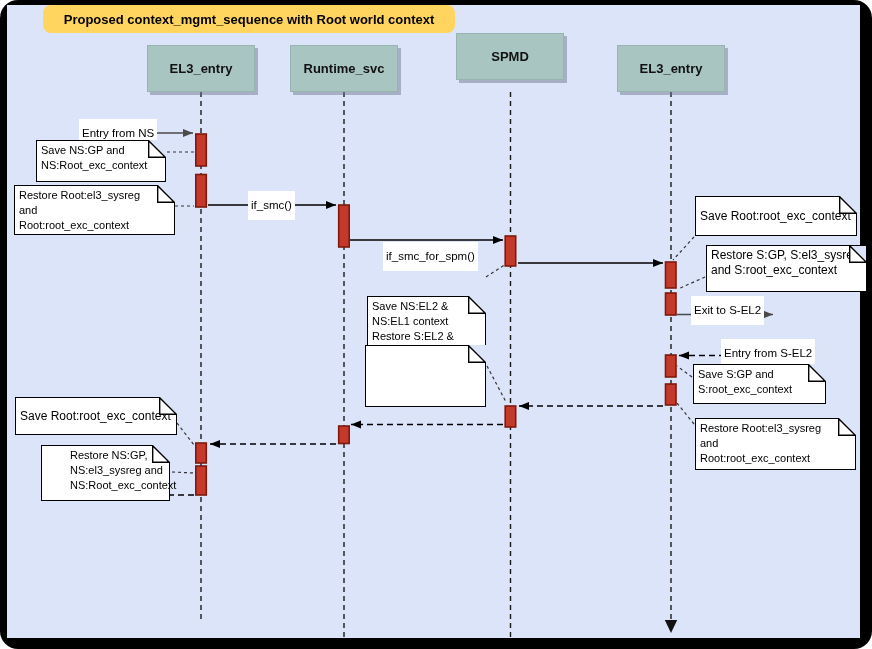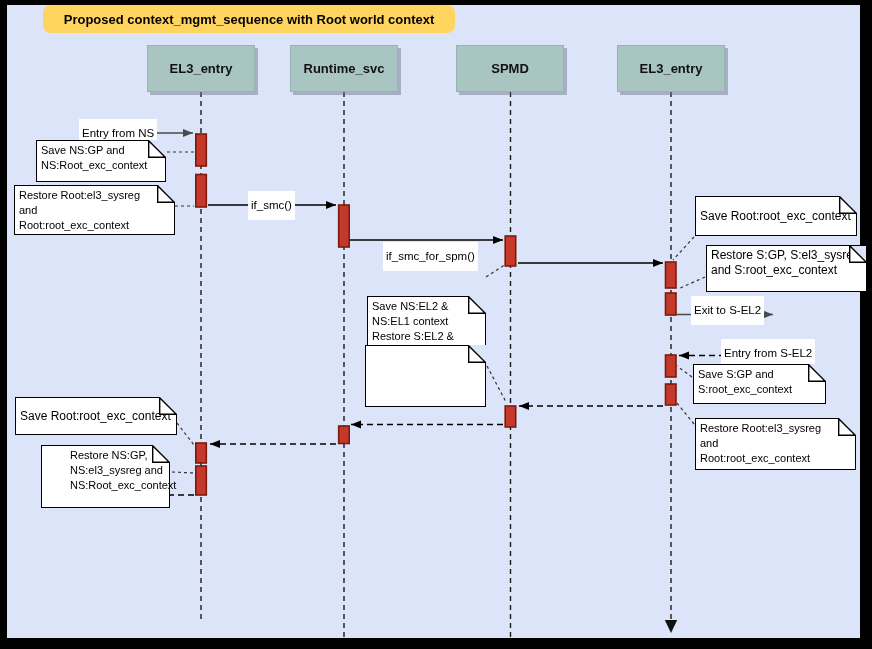--- a/index.html
+++ b/index.html
@@ -3,21 +3,21 @@
 <meta charset="utf-8">
 <style>
   :root{
     --frame:#000000; --canvas-bg:#dce4f9; --title-bg:#ffd45f;
     --header-bg:#a8c5c1; --header-border:#97b4b0;
     --activation-fill:#c5392b; --activation-border:#7e1a0d;
     --note-bg:#ffffff; --line-color:#1a1a1a; --gray-arrow:#4a4a4a;
   }
   html,body{margin:0;padding:0;}
   body{font-family:"Liberation Sans", sans-serif;}
-  #frame{position:relative;width:872px;height:649px;background:var(--frame);overflow:hidden;}
+  #frame{position:relative;width:872px;height:649px;background:var(--frame);overflow:hidden;border-radius:18px;}
   #canvas{position:absolute;left:7px;top:5px;width:853px;height:633px;background:var(--canvas-bg);}
   #lines{position:absolute;left:0;top:0;z-index:1;pointer-events:none;}
   .title{position:absolute;left:43px;top:5px;width:412px;height:28px;background:var(--title-bg);
     border-radius:8px;z-index:2;display:flex;align-items:center;justify-content:center;
     font-size:13px;font-weight:bold;color:#000;}
   .header{position:absolute;width:108px;height:47px;background:var(--header-bg);
     border:1px solid var(--header-border);box-sizing:border-box;z-index:2;
     box-shadow:3px 3px 0 rgba(100,110,130,.45);
     display:flex;align-items:center;justify-content:center;font-size:13px;color:#111;font-weight:bold;}
   .note{position:absolute;background:var(--note-bg);border:1.4px solid #000;box-sizing:border-box;
@@ -101,21 +101,21 @@
   </svg>
 
   <div class="title">Proposed context_mgmt_sequence with Root world context</div>
 
   <div class="header" style="left:147px;top:45px;">
     <span>EL3_entry</span>
   </div>
   <div class="header" style="left:290px;top:45px;">
     <span>Runtime_svc</span>
   </div>
-  <div class="header" style="left:456px;top:45px;">
+  <div class="header" style="left:456px;top:33px;">
     <span>SPMD</span>
   </div>
   <div class="header" style="left:617px;top:45px;">
     <span>EL3_entry</span>
   </div>
 
   <div class="msg-label" style="left:79px;top:119px;">Entry from NS</div>
   <div class="msg-label" style="left:248px;top:191px;">if_smc()</div>
   <div class="msg-label" style="left:383px;top:242px;">if_smc_for_spm()</div>
   <div class="msg-label" style="left:691px;top:296px;">Exit to S-EL2</div>
@@ -195,21 +195,21 @@
       </span>
   </div>
   <div class="note" style="left:15px;top:397px;width:162px;height:38px;display:flex;align-items:center;">
     <span class="note-text" style="font-size:12px;">Save Root:root_exc_context</span>
     <span class="fold">
         <svg width="18" height="18" viewBox="0 0 18 18">
           <path d="M0.7 0.7 L17.3 17.3 L0.7 17.3 Z" fill="#fff" stroke="#000" stroke-width="1.4"></path>
         </svg>
       </span>
   </div>
-  <div class="note" style="left:41px;top:445px;width:129px;height:63px;padding-left:28px;">
+  <div class="note" style="left:41px;top:445px;width:129px;height:56px;padding-left:28px;">
     <span class="note-text">Restore NS:GP,
 NS:el3_sysreg and
 NS:Root_exc_context</span>
     <span class="fold">
         <svg width="18" height="18" viewBox="0 0 18 18">
           <path d="M0.7 0.7 L17.3 17.3 L0.7 17.3 Z" fill="#fff" stroke="#000" stroke-width="1.4"></path>
         </svg>
       </span>
   </div>
 </div>

